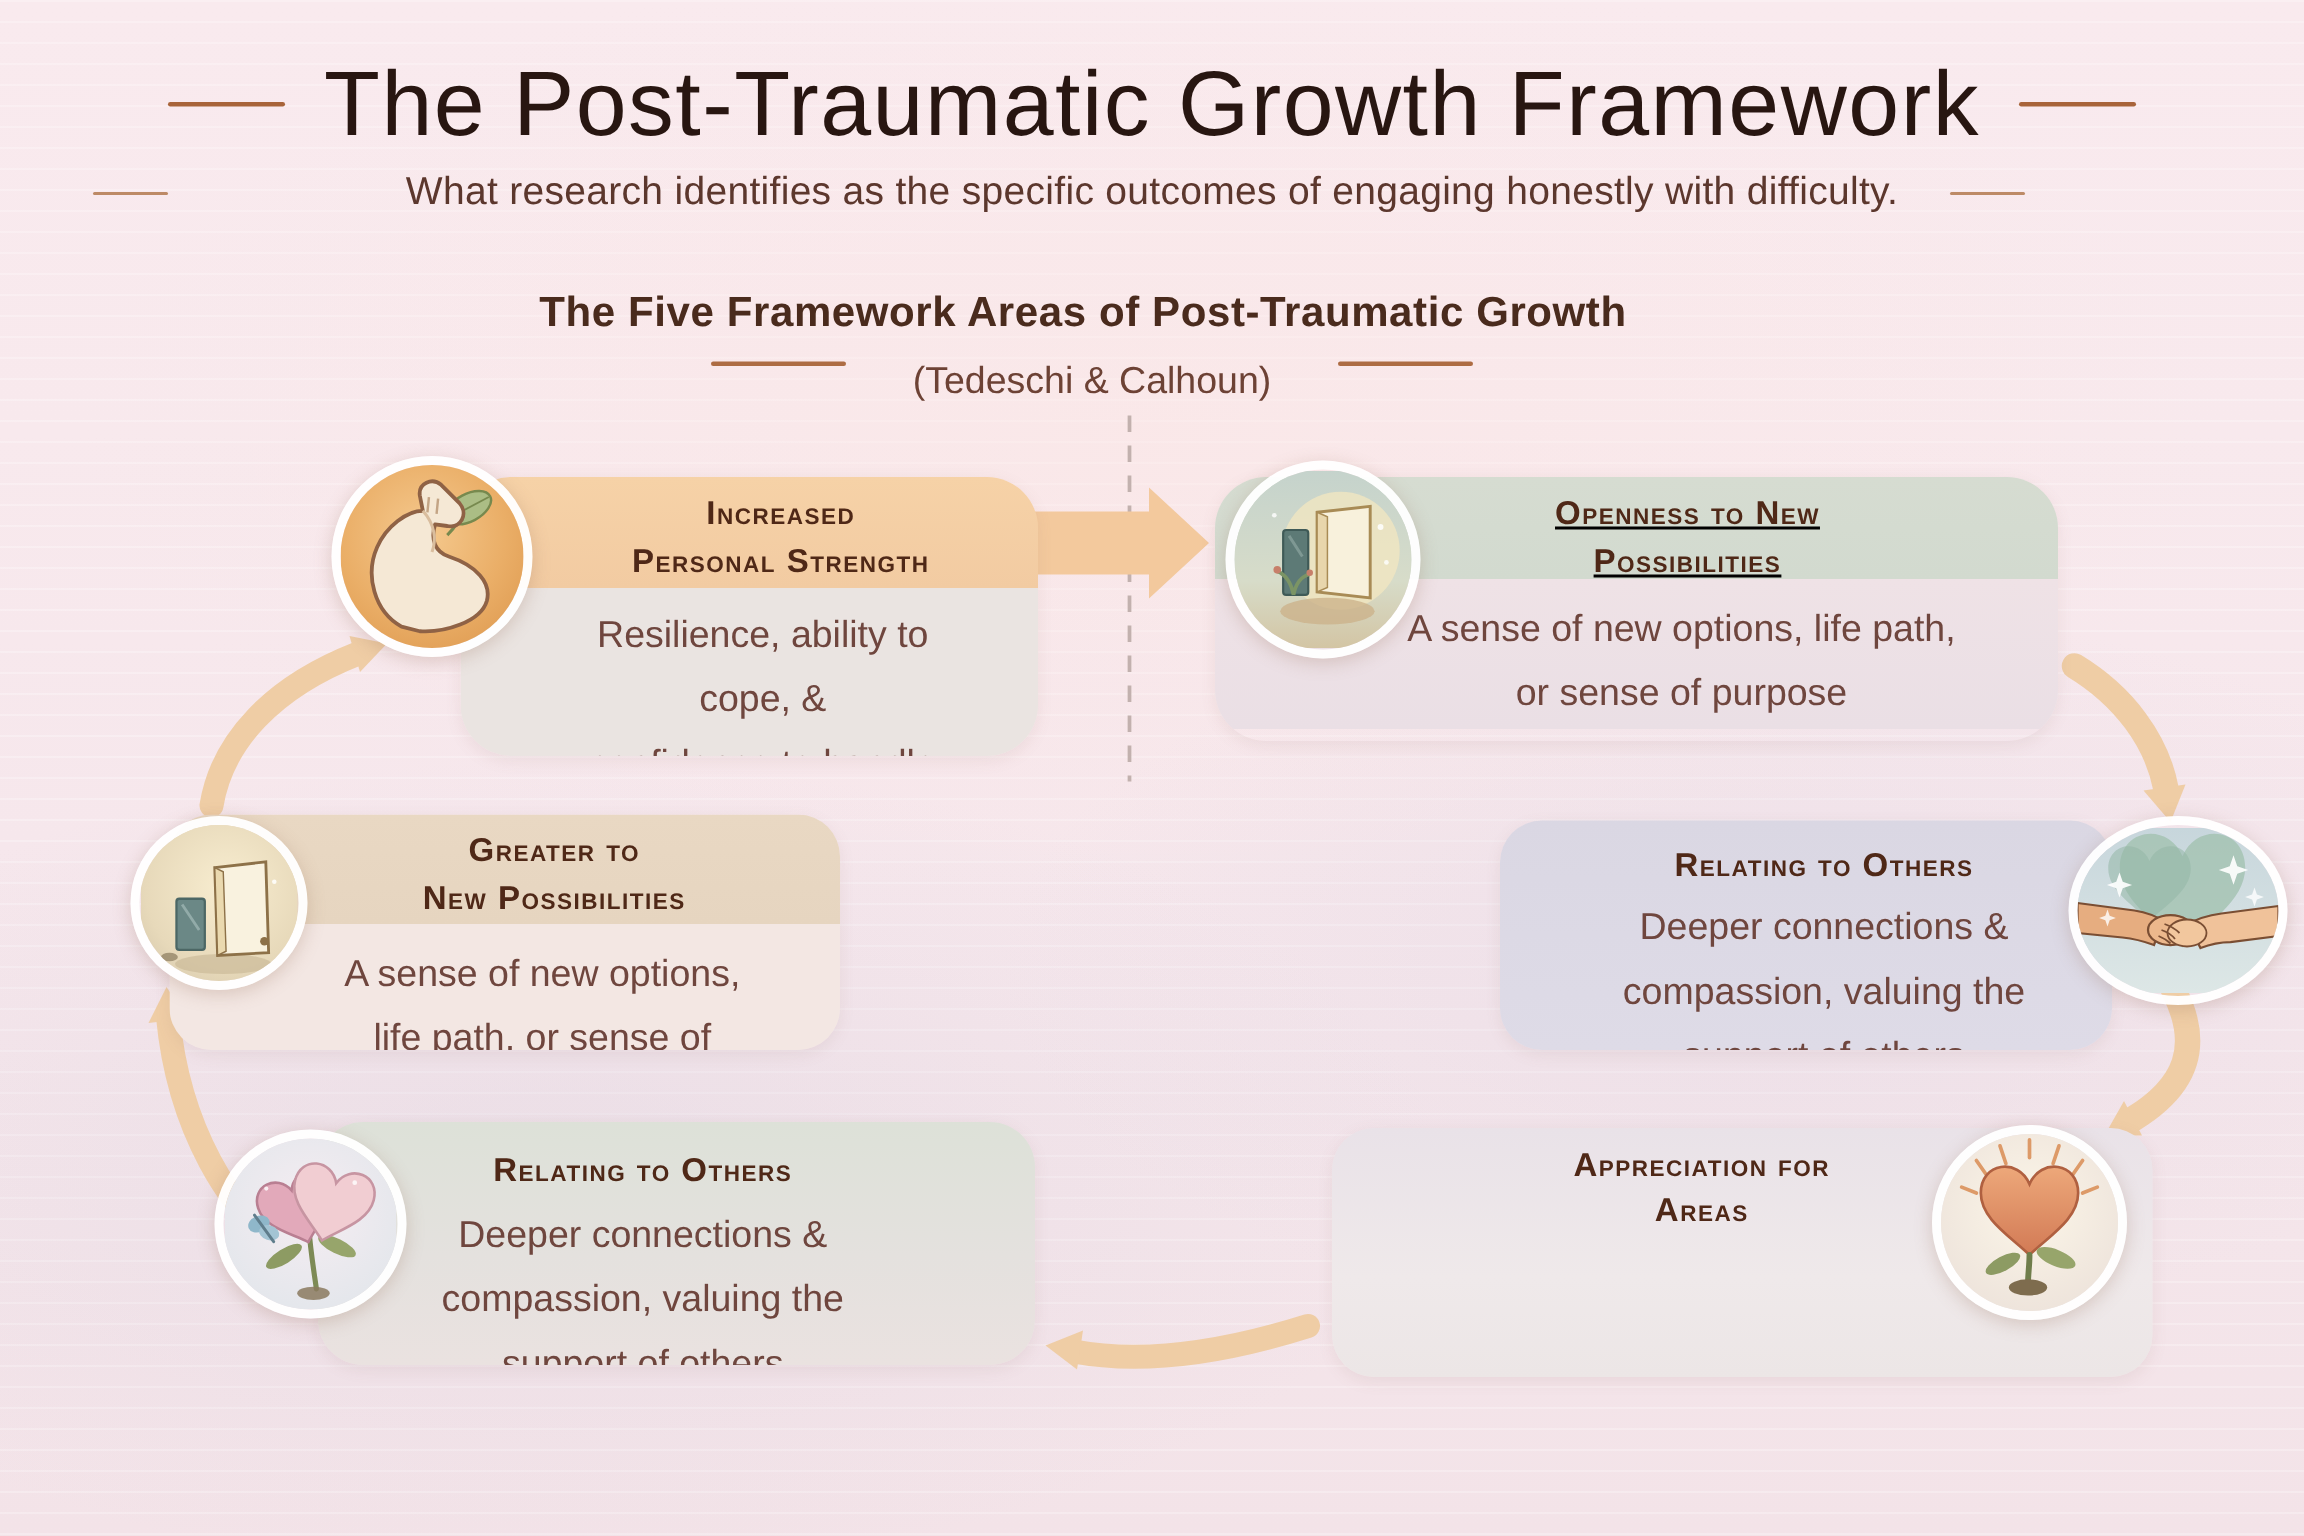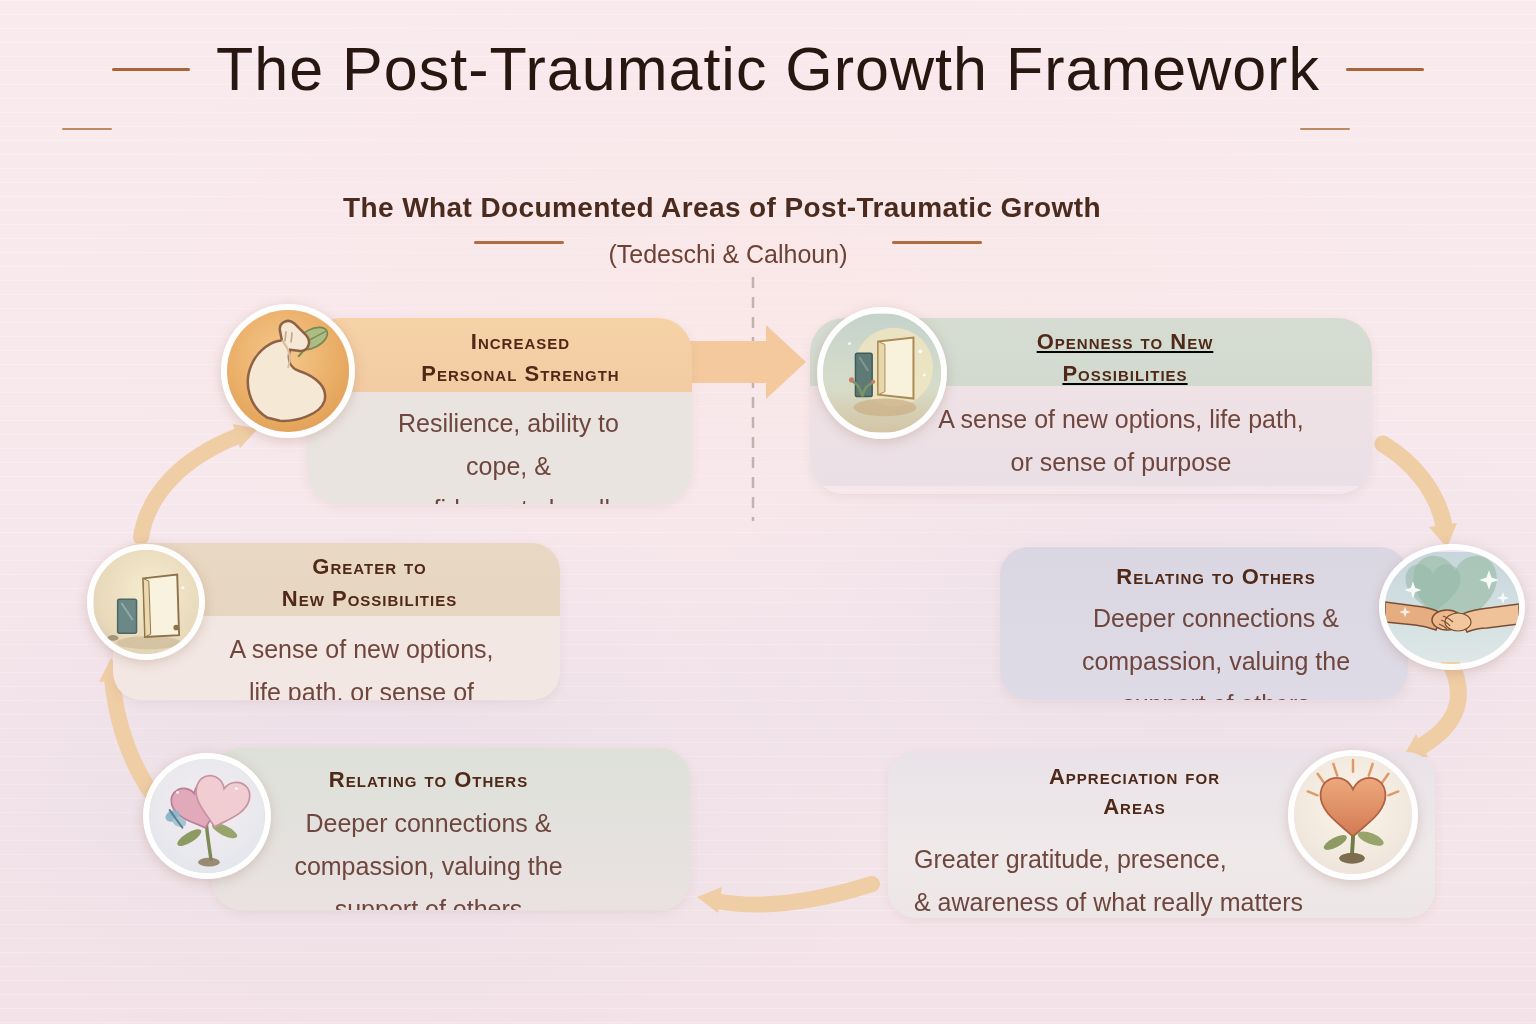--- a/index.html
+++ b/index.html
@@ -77,21 +77,22 @@
   .ib4{left:1288px;top:750px;width:118px;height:118px;}
   .ib5{left:143px;top:753px;width:116px;height:114px;}
   .ib6{left:87px;top:544px;width:106px;height:104px;}
 </style>
 </head>
 <body>
 
 <div class="canvas">
 
   <h1 class="abs main-title">The Post-Traumatic Growth Framework</h1>
-  <h2 class="abs section-title">The What Documented Areas of Post-Traumatic Growth</h2>
+  <p class="abs subtitle">What research identifies as the specific outcomes of engaging honestly with difficulty.</p>
+  <h2 class="abs section-title">The Five Framework Areas of Post-Traumatic Growth</h2>
   <p class="abs attribution">(Tedeschi &amp; Calhoun)</p>
   <span class="abs dash d-title-l"></span>
   <span class="abs dash d-title-r"></span>
   <span class="abs dash d-sub-l"></span>
   <span class="abs dash d-sub-r"></span>
   <span class="abs dash d-att-l"></span>
   <span class="abs dash d-att-r"></span>
 
   <svg class="abs arrows" width="1536" height="1024" viewBox="0 0 1536 1024">
     <line x1="753" y1="277" x2="753" y2="521" stroke="#c2b1ae" stroke-width="2.5" stroke-dasharray="11 9"></line>
@@ -144,22 +145,20 @@
   <section class="card card3">
     <h3 class="card-title">Relating to Others</h3>
     <p class="card-text">Deeper connections &amp;
 compassion, valuing the
 support of others</p>
   </section>
 
   <section class="card card4">
     <h3 class="card-title">Appreciation for
 Areas</h3>
-    <p class="card-text">Greater gratitude, presence,
-&amp; awareness of what really matters</p>
   </section>
 
   <section class="card card5">
     <h3 class="card-title">Relating to Others</h3>
     <p class="card-text">Deeper connections &amp;
 compassion, valuing the
 support of others</p>
   </section>
 
   <section class="card card6">

